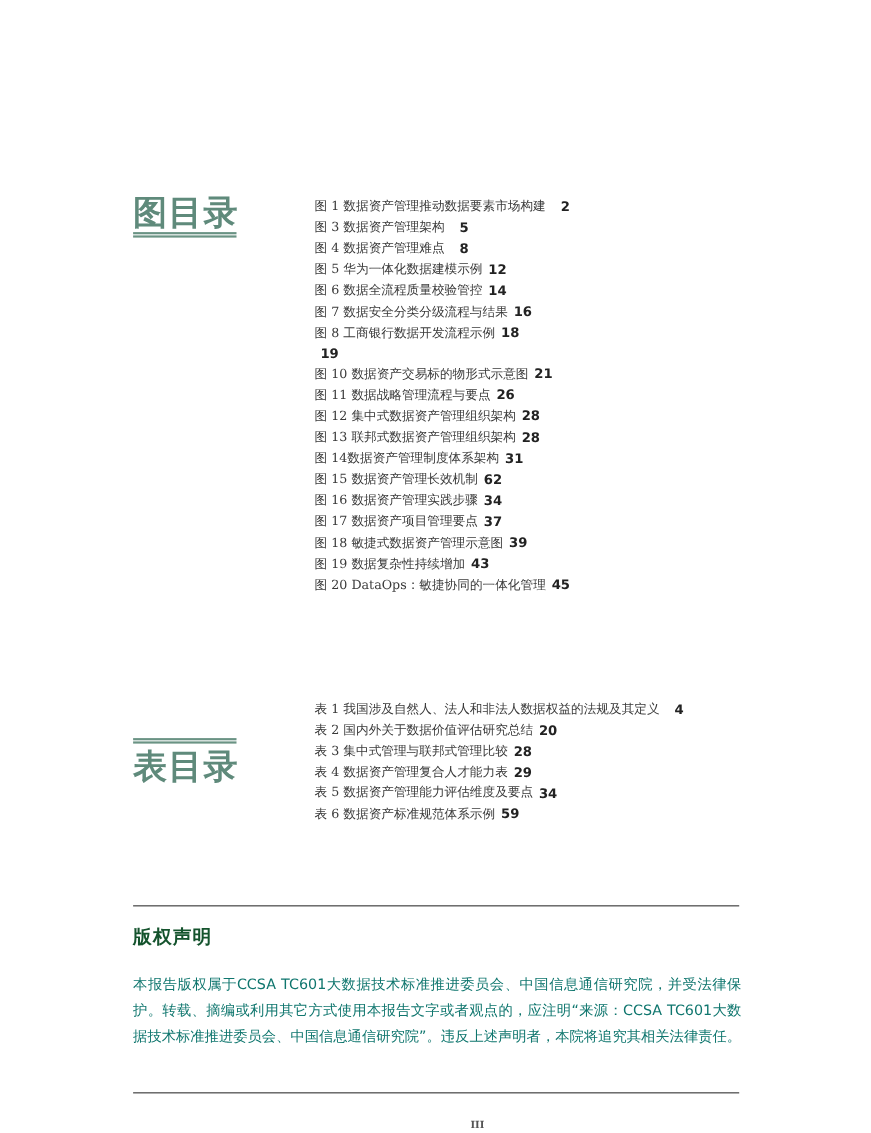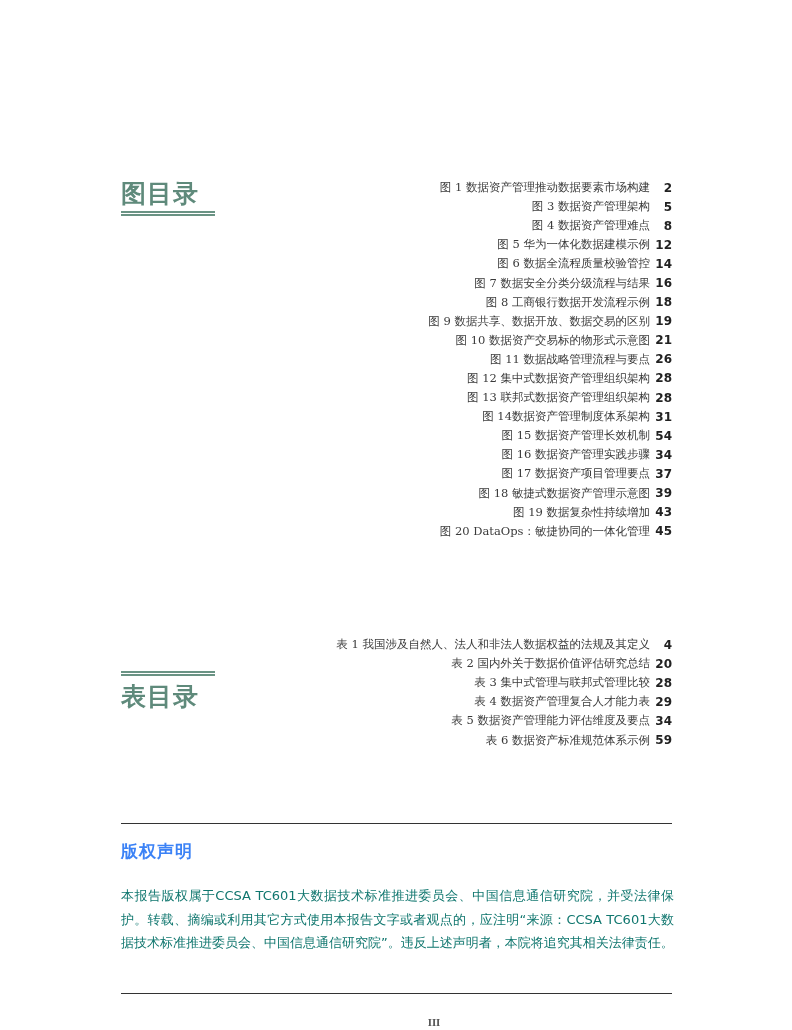--- a/index.html
+++ b/index.html
@@ -13,21 +13,21 @@
     position: relative;
     overflow: hidden;
     font-family: "DejaVu Serif", "Liberation Serif", serif;
     color: #333;
   }
   .section-heading {
     position: absolute;
     left: 121px;
     font-family: "DejaVu Sans", "Liberation Sans", sans-serif;
     font-weight: bold;
-    font-size: 25px;
+    font-size: 31px;
     letter-spacing: 1px;
     color: #5f8a7b;
     line-height: 30px;
   }
   .heading-rule {
     position: absolute;
     left: 121px;
     width: 94px;
     height: 5px;
     border-top: 2px solid #6a9384;
@@ -37,21 +37,21 @@
   .toc-list {
     position: absolute;
     left: 286px;
     width: 386px;
     margin: 0;
     padding: 0;
     list-style: none;
   }
   .toc-item {
     display: flex;
-    justify-content: flex-end;
+    justify-content: flex-start;
     align-items: center;
     height: 19.1px;
     font-size: 11.5px;
     color: #3a3a3a;
     white-space: nowrap;
   }
   .toc-label {
     font-family: "DejaVu Serif", "Liberation Serif", serif;
     font-size: 11.5px;
   }
@@ -70,21 +70,21 @@
     height: 0;
     border-top: 1.5px solid #333;
   }
   .copyright-title {
     position: absolute;
     left: 121px;
     top: 840px;
     font-family: "DejaVu Sans", "Liberation Sans", sans-serif;
     font-weight: bold;
     font-size: 17px;
-    color: #3b82f6;
+    color: #14532d;
     letter-spacing: 1px;
   }
   .copyright-body {
     position: absolute;
     left: 121px;
     top: 884px;
     width: 553px;
     font-family: "DejaVu Sans", "Liberation Sans", sans-serif;
     font-size: 13px;
     line-height: 23.5px;
@@ -134,21 +134,20 @@
     </li>
   <li class="toc-item">
       <span class="toc-label">图 7  数据安全分类分级流程与结果</span>
       <span class="toc-page">16</span>
     </li>
   <li class="toc-item">
       <span class="toc-label">图 8 工商银行数据开发流程示例</span>
       <span class="toc-page">18</span>
     </li>
   <li class="toc-item">
-      <span class="toc-label">图 9 数据共享、数据开放、数据交易的区别</span>
       <span class="toc-page">19</span>
     </li>
   <li class="toc-item">
       <span class="toc-label">图 10 数据资产交易标的物形式示意图</span>
       <span class="toc-page">21</span>
     </li>
   <li class="toc-item">
       <span class="toc-label">图 11 数据战略管理流程与要点</span>
       <span class="toc-page">26</span>
     </li>
@@ -159,21 +158,21 @@
   <li class="toc-item">
       <span class="toc-label">图 13 联邦式数据资产管理组织架构</span>
       <span class="toc-page">28</span>
     </li>
   <li class="toc-item">
       <span class="toc-label">图 14数据资产管理制度体系架构</span>
       <span class="toc-page">31</span>
     </li>
   <li class="toc-item">
       <span class="toc-label">图 15 数据资产管理长效机制</span>
-      <span class="toc-page">54</span>
+      <span class="toc-page">62</span>
     </li>
   <li class="toc-item">
       <span class="toc-label">图 16 数据资产管理实践步骤</span>
       <span class="toc-page">34</span>
     </li>
   <li class="toc-item">
       <span class="toc-label">图 17 数据资产项目管理要点</span>
       <span class="toc-page">37</span>
     </li>
   <li class="toc-item">

